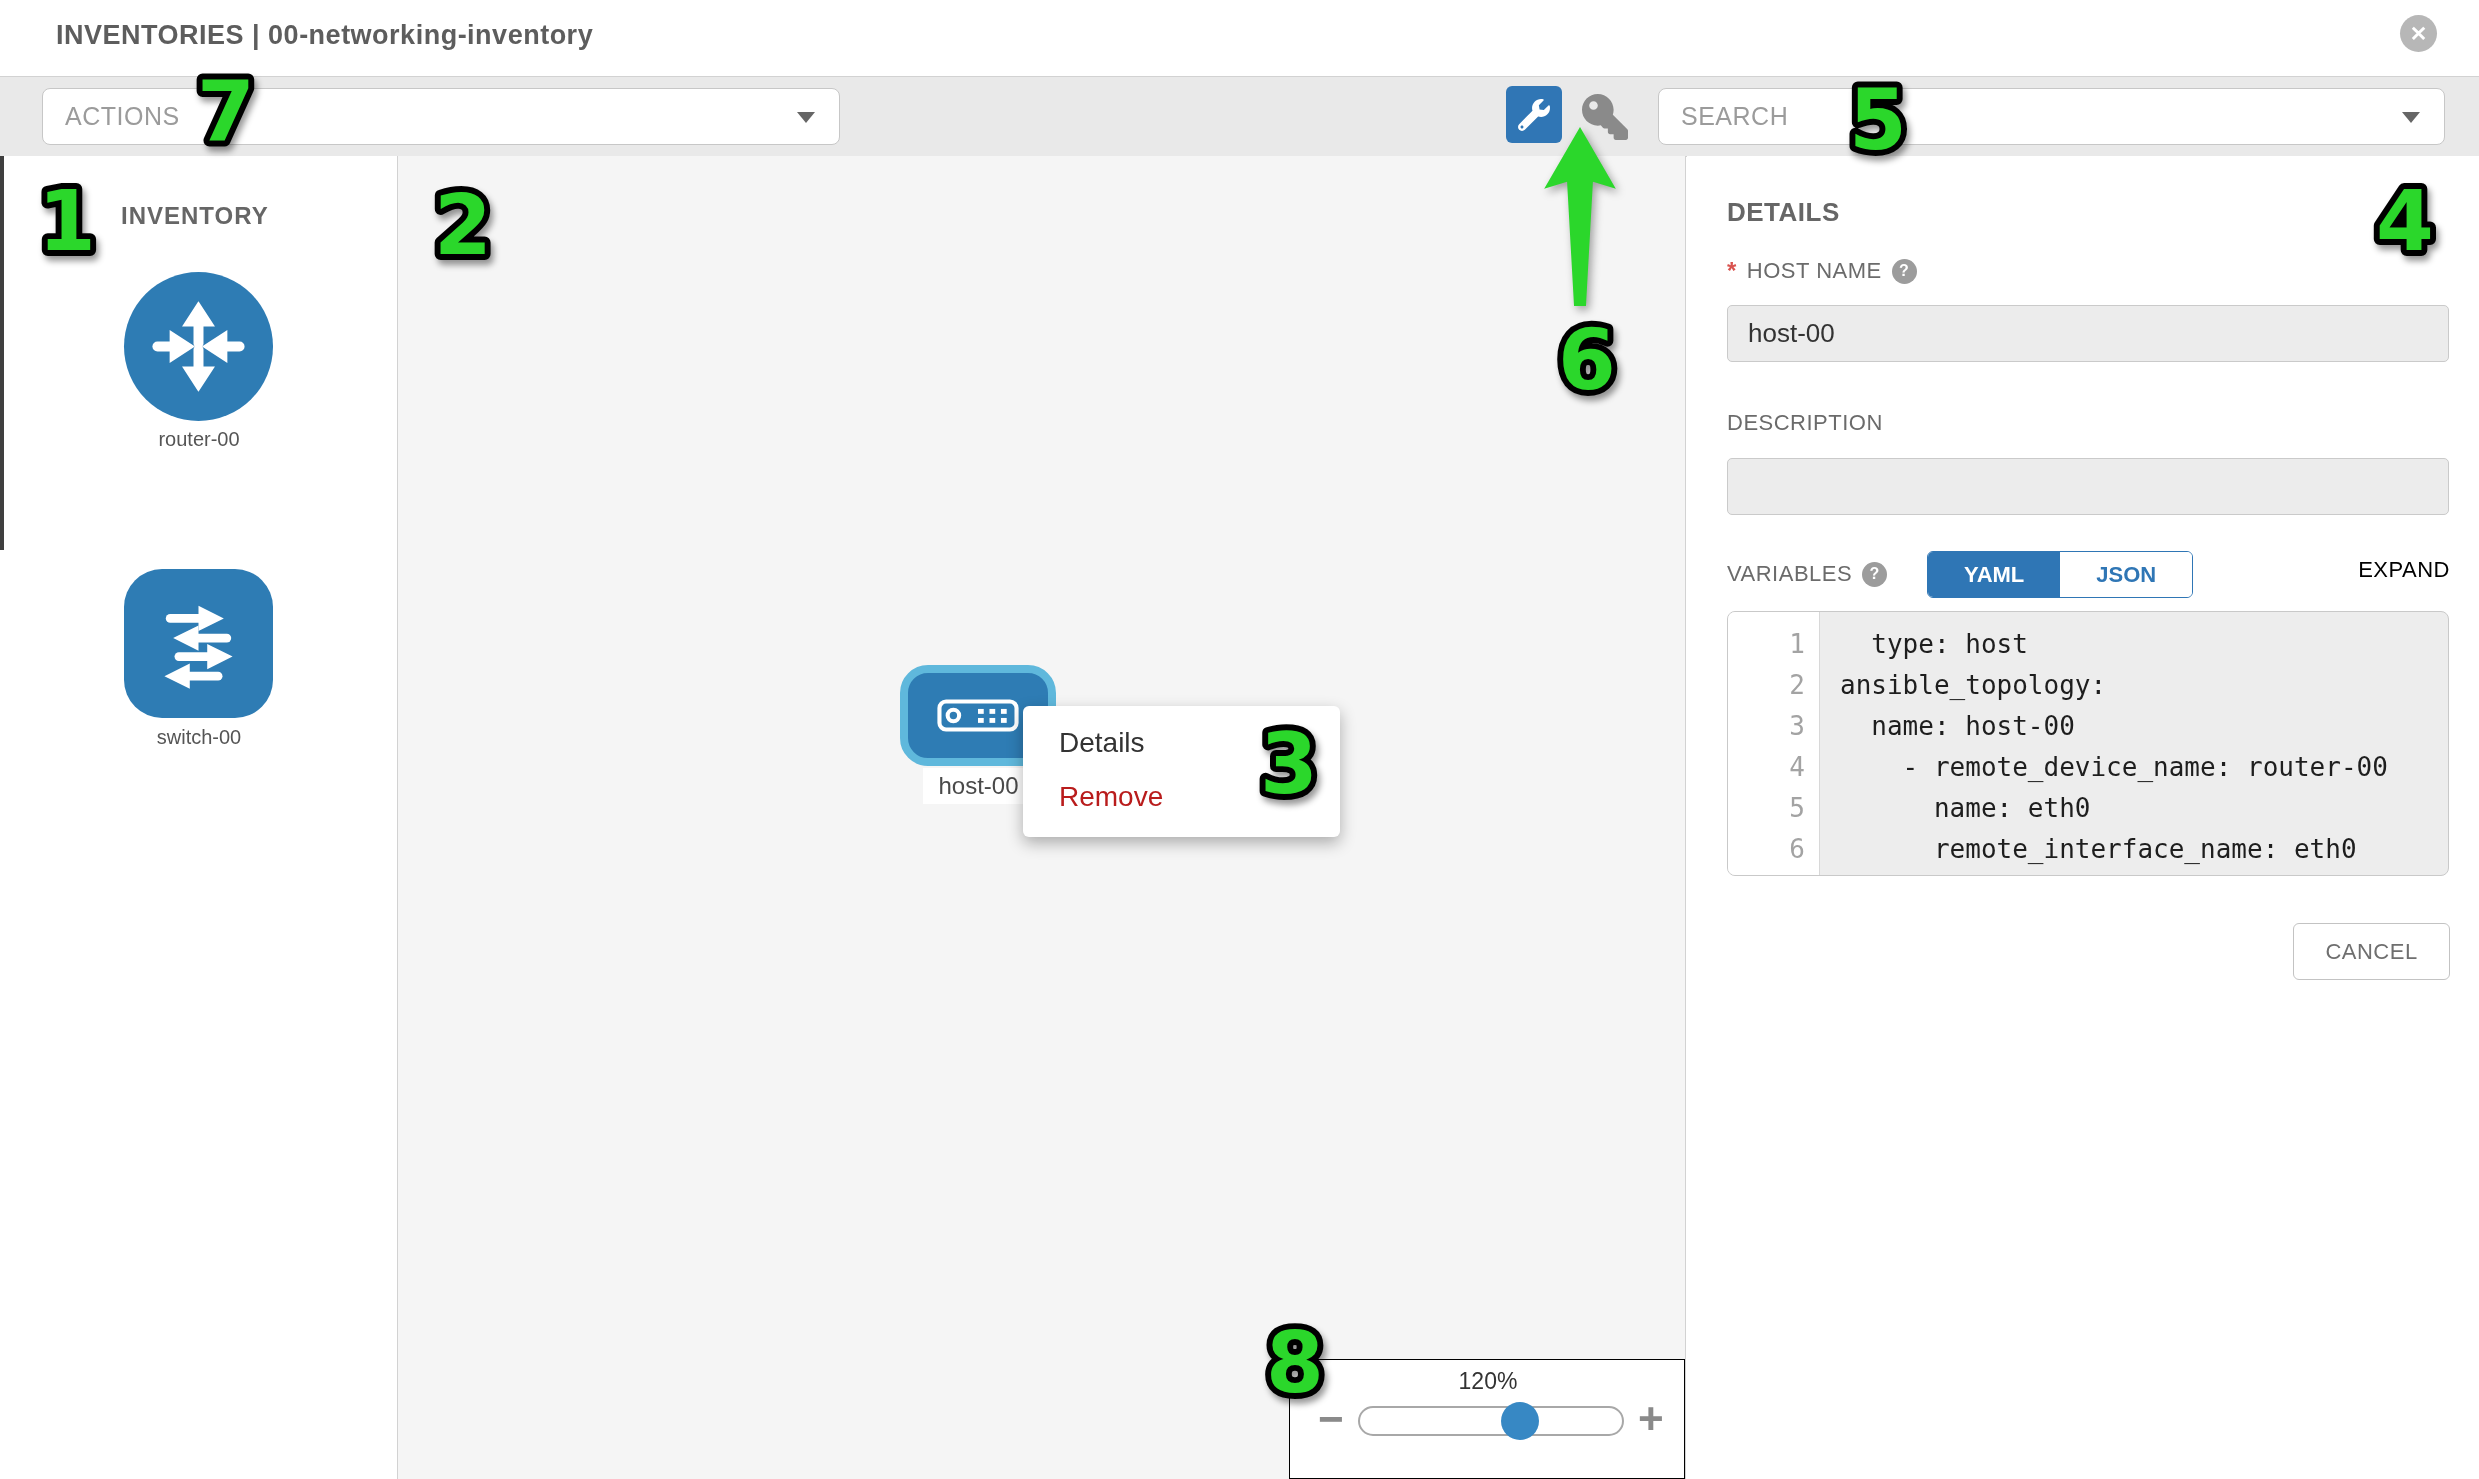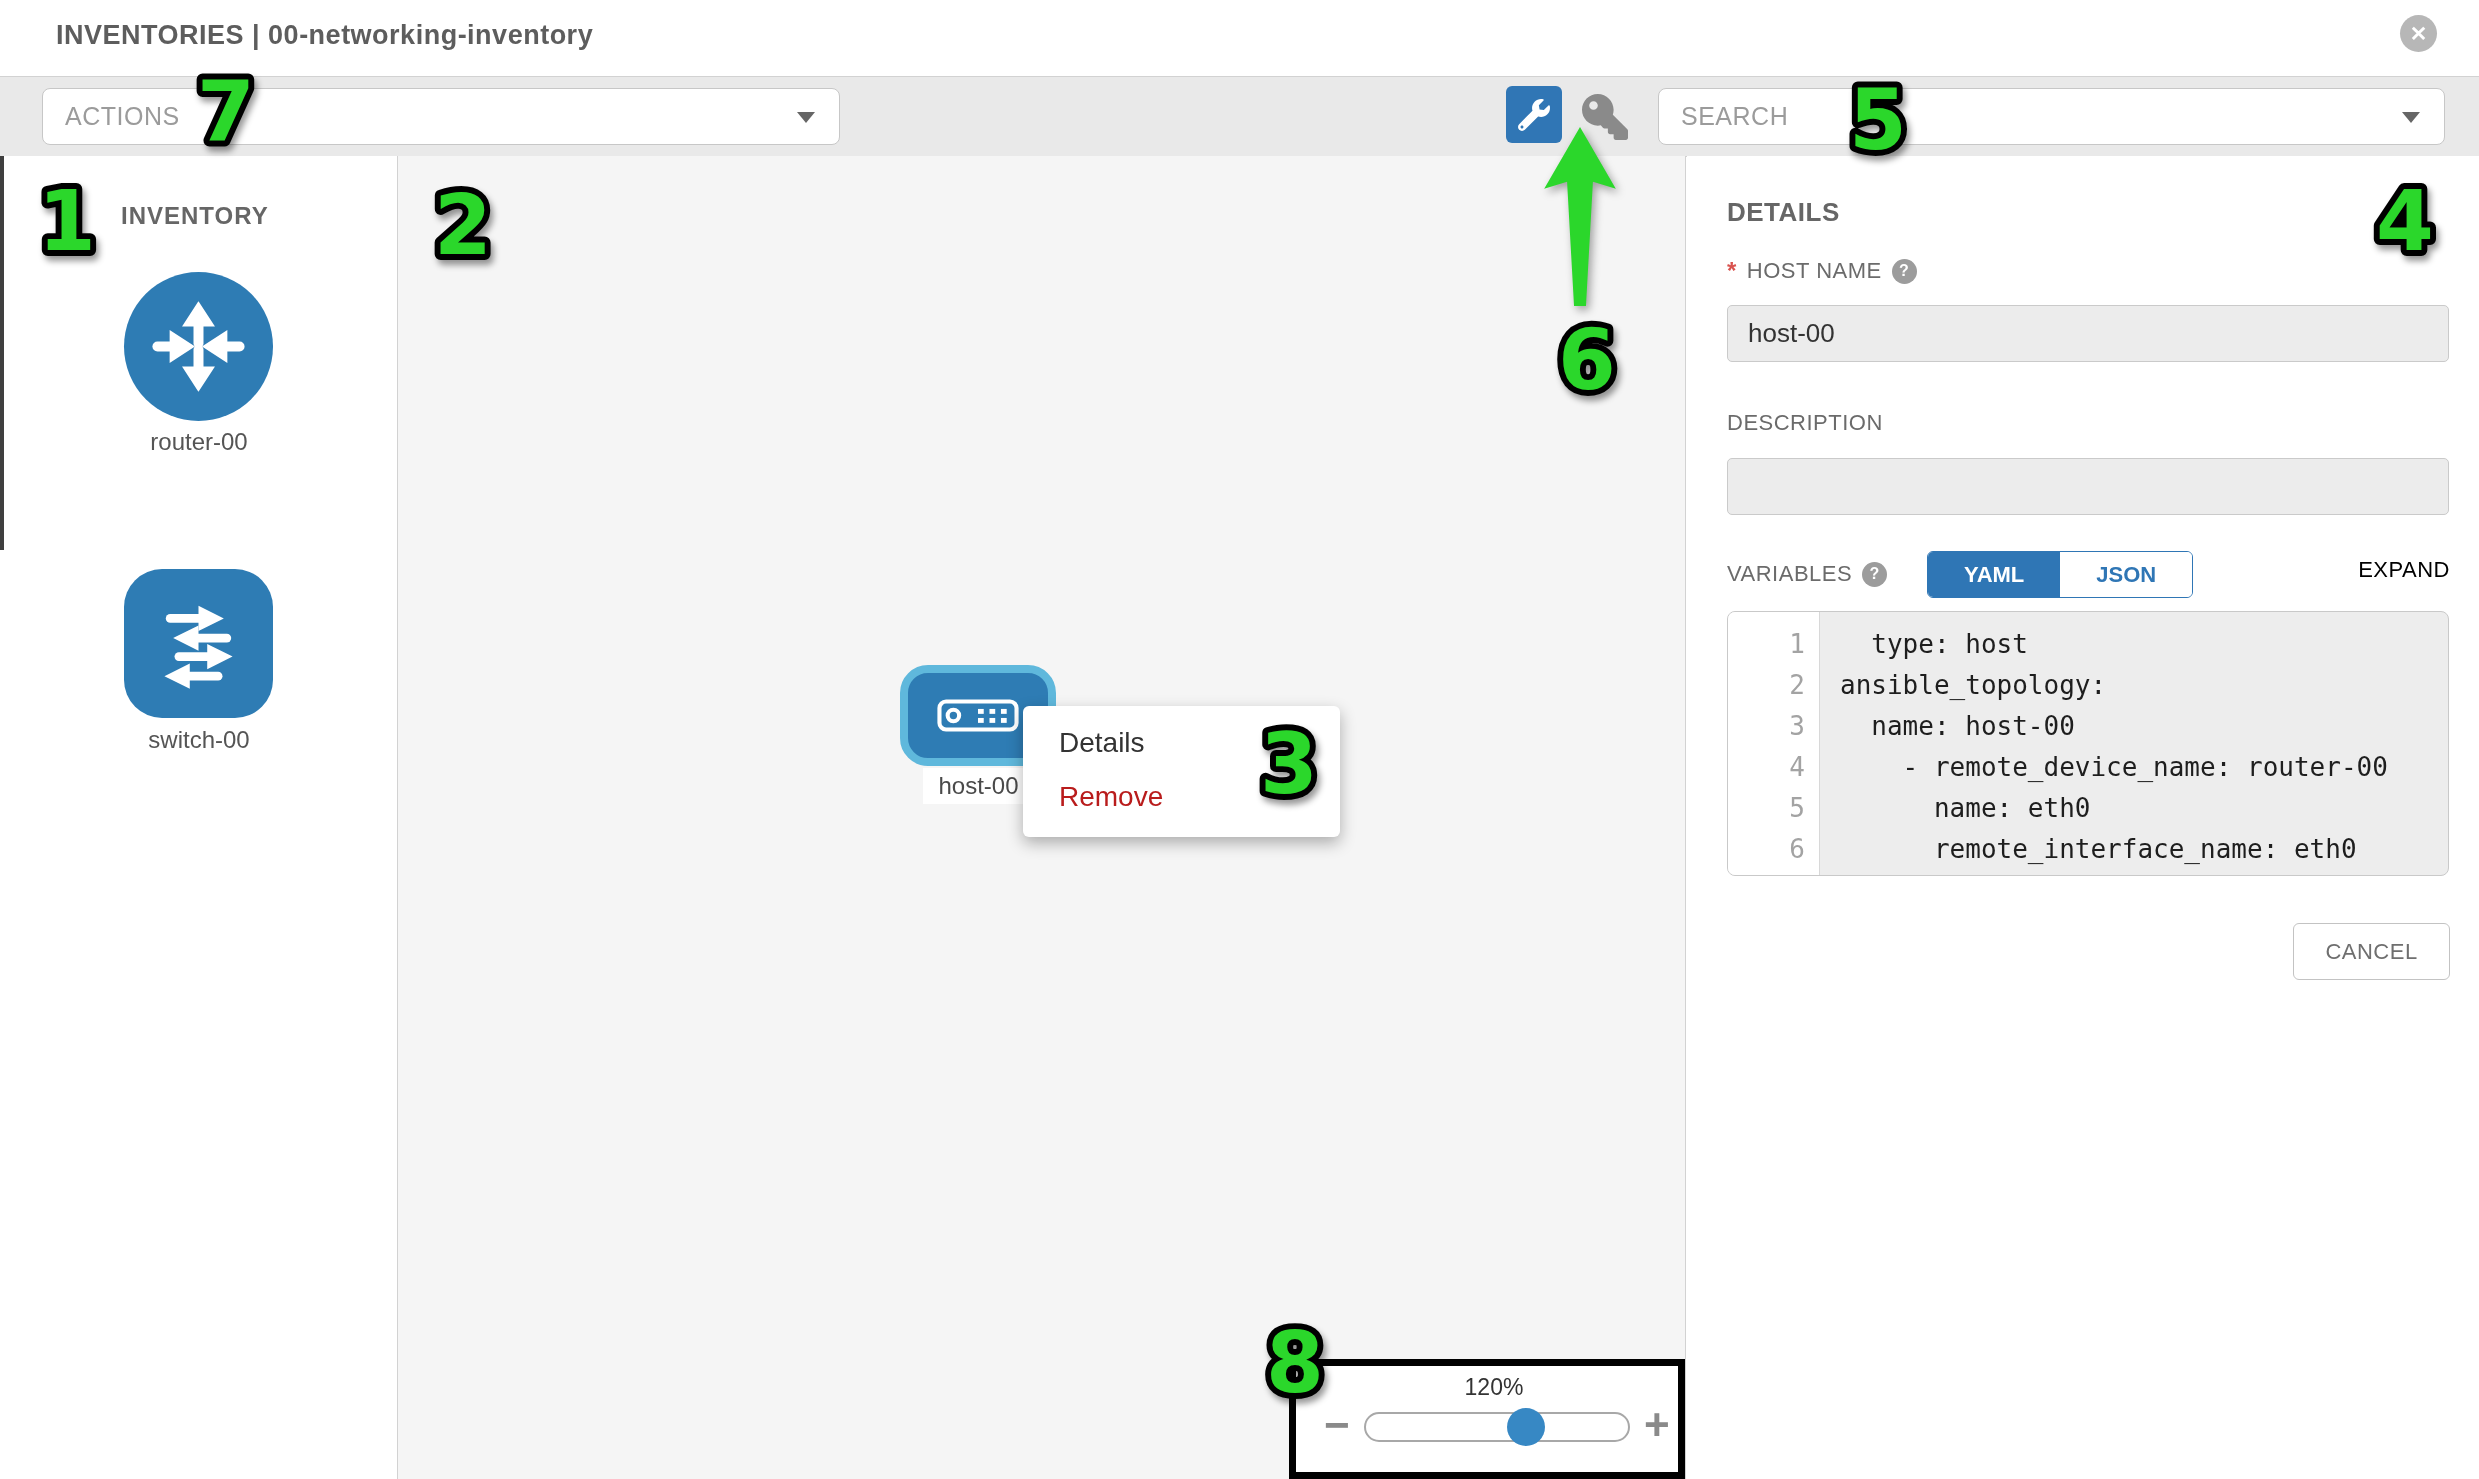--- a/index.html
+++ b/index.html
@@ -35,38 +35,38 @@
           border-right:1px solid #d2d2d2;box-sizing:border-box;}
   .right-panel{position:absolute;left:1687px;top:156px;width:793px;height:1323px;background:#ffffff;}
 
   
   .panel-title{position:absolute;left:121px;top:202px;font-size:24px;font-weight:bold;
                color:#666;letter-spacing:1px;}
   .device{position:absolute;width:149px;height:149px;background:#2e7cb4;
           display:flex;align-items:center;justify-content:center;cursor:pointer;}
   .device.router{left:124px;top:272px;border-radius:50%;}
   .device.switch{left:124px;top:569px;border-radius:38px;}
-  .device-label{position:absolute;width:398px;text-align:center;font-size:24px;color:#555;}
+  .device-label{position:absolute;width:398px;text-align:center;font-size:20px;color:#555;}
 
   
   .node{position:absolute;left:900px;top:665px;width:156px;height:101px;background:#2e7cb4;
         border:8px solid #5fb8dc;border-radius:28px;box-sizing:border-box;
         display:flex;align-items:center;justify-content:center;cursor:pointer;}
   .node-label{position:absolute;left:923px;top:768px;width:111px;height:36px;background:#ffffff;
               color:#4a4a4a;font-size:24px;display:flex;align-items:center;justify-content:center;}
 
   
   .ctx-menu{position:absolute;left:1023px;top:706px;width:317px;height:131px;background:#ffffff;
             border-radius:6px;box-shadow:0 6px 16px rgba(0,0,0,.3);padding-top:10px;box-sizing:border-box;}
   .ctx-item{height:54px;line-height:54px;padding-left:36px;font-size:28px;color:#333;cursor:pointer;}
   .ctx-item.danger{color:#b91c1c;}
 
   
   .zoom-widget{position:absolute;left:1289px;top:1359px;width:396px;height:120px;background:#ffffff;
-               border:7px solid #000000;box-sizing:border-box;padding-left:32px;}
+               border:1px solid #000000;box-sizing:border-box;padding-left:32px;}
   .zoom-value{position:absolute;left:0;top:8px;width:396px;text-align:center;font-size:23px;color:#333;}
   .zoom-minus{position:absolute;left:28px;top:34px;font-size:44px;font-weight:bold;color:#8a8a8a;cursor:pointer;}
   .zoom-plus{position:absolute;left:348px;top:34px;font-size:44px;font-weight:bold;color:#8a8a8a;cursor:pointer;}
   .zoom-track{position:absolute;left:68px;top:46px;width:266px;height:30px;border:2px solid #a8a8a8;
               border-radius:16px;background:#ffffff;box-sizing:border-box;cursor:pointer;}
   .zoom-thumb{position:absolute;left:211px;top:42px;width:38px;height:38px;border-radius:50%;
               background:#3788c4;cursor:pointer;}
 
   
   .dp-title{position:absolute;left:1727px;top:197px;font-size:26px;font-weight:bold;color:#666;letter-spacing:0.5px;}

